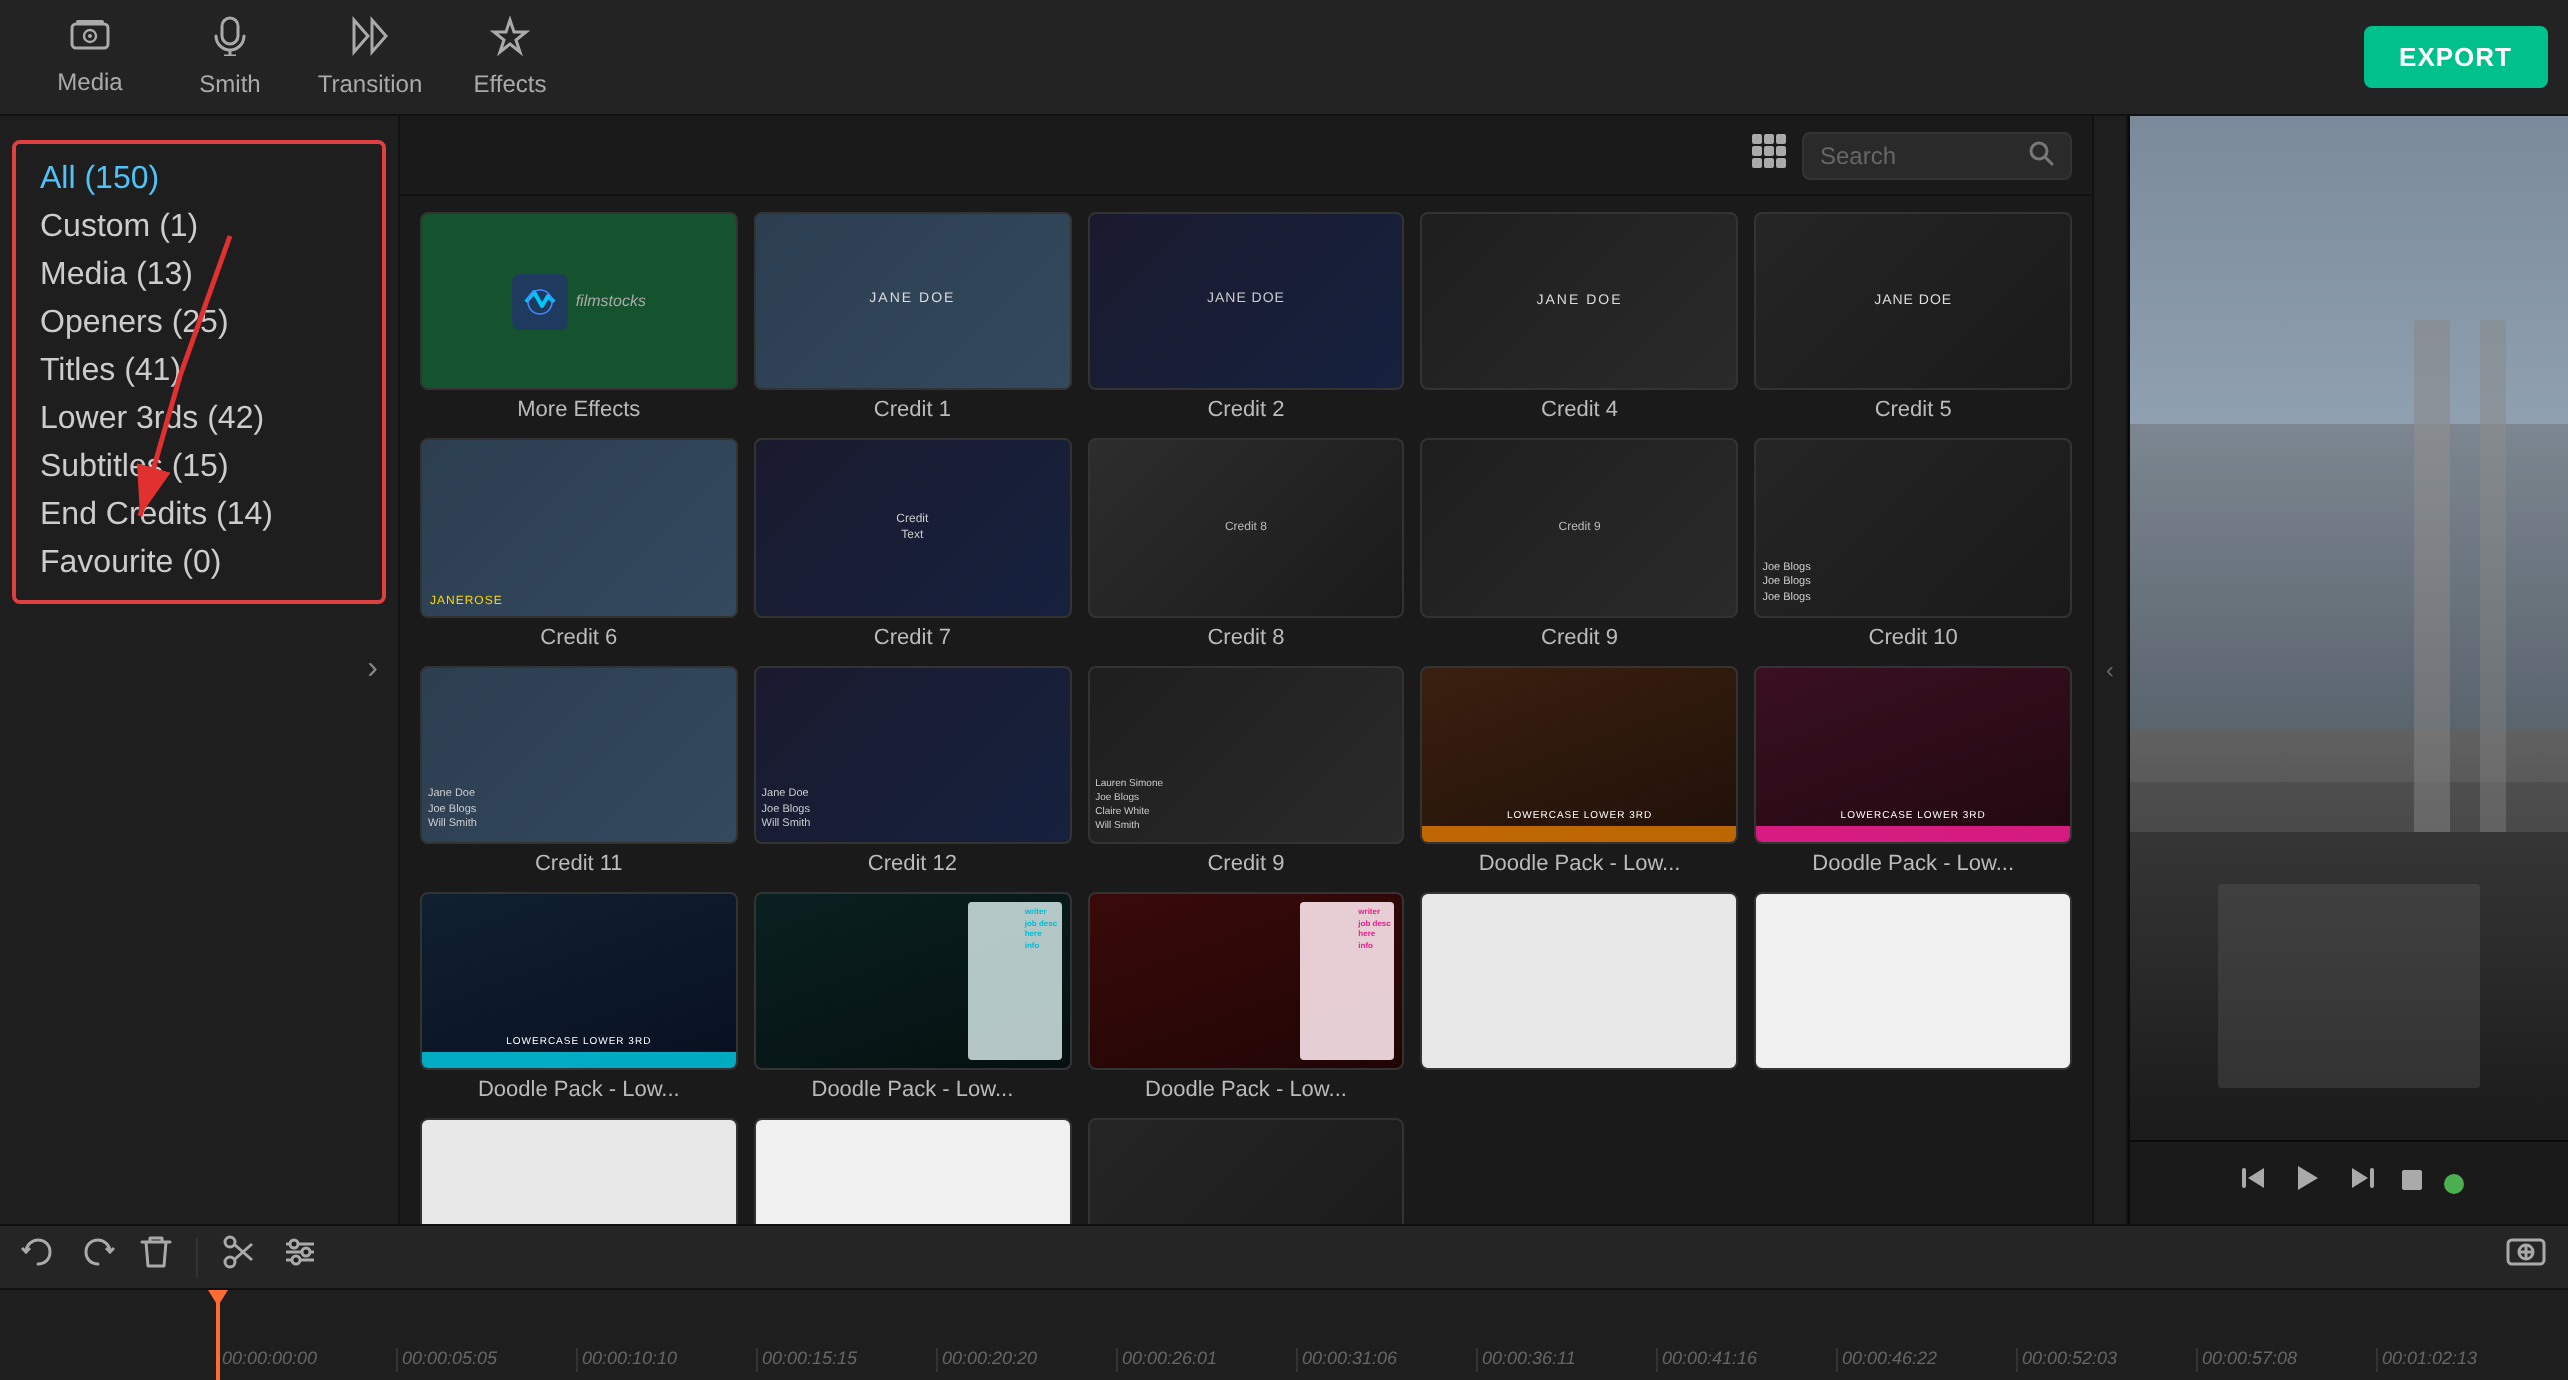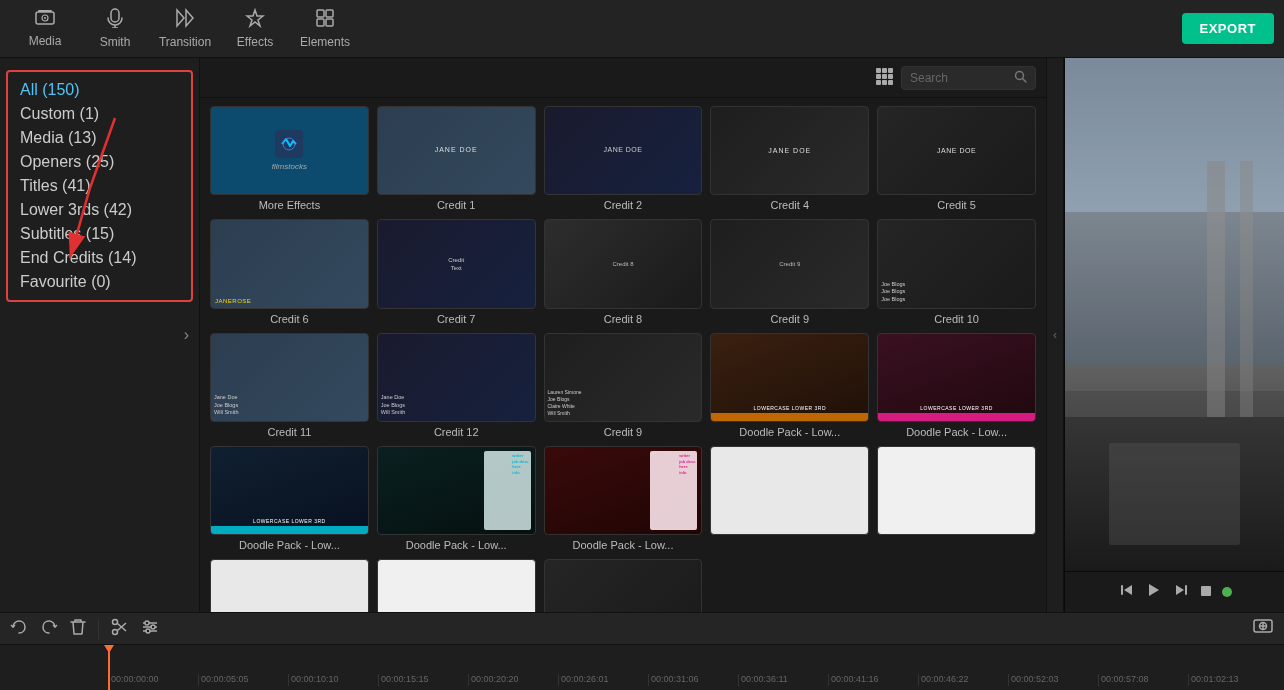--- a/index.html
+++ b/index.html
@@ -317,20 +317,21 @@
     }
     .timeline-timestamps {
       display: flex;
       align-items: flex-end;
       padding-bottom: 4px;
       padding-left: 108px;
       gap: 0;
       font-size: 9px;
       color: #666;
       height: 100%;
+      font-style: italic;
     }
     .ts-mark {
       width: 90px;
       text-align: left;
       flex-shrink: 0;
       padding-left: 2px;
       border-left: 1px solid #333;
       padding-bottom: 2px;
     }
 
@@ -377,31 +378,20 @@
     </span>
     <span>Transition</span>
   </div>
   <div class="nav-item">
     <span class="nav-icon">
       <svg width="20" height="20" viewBox="0 0 20 20" fill="none">
         <polygon points="10,2 12,8 18,8 13,12 15,18 10,14 5,18 7,12 2,8 8,8" stroke="#aaa" stroke-width="1.5" fill="none"></polygon>
       </svg>
     </span>
     <span>Effects</span>
-  </div>
-  <div class="nav-item">
-    <span class="nav-icon">
-      <svg width="20" height="20" viewBox="0 0 20 20" fill="none">
-        <rect x="2" y="2" width="7" height="7" rx="1" stroke="#aaa" stroke-width="1.5" fill="none"></rect>
-        <rect x="11" y="2" width="7" height="7" rx="1" stroke="#aaa" stroke-width="1.5" fill="none"></rect>
-        <rect x="2" y="11" width="7" height="7" rx="1" stroke="#aaa" stroke-width="1.5" fill="none"></rect>
-        <rect x="11" y="11" width="7" height="7" rx="1" stroke="#aaa" stroke-width="1.5" fill="none"></rect>
-      </svg>
-    </span>
-    <span>Elements</span>
   </div>
   <div class="nav-spacer"></div>
   <button class="export-btn">EXPORT</button>
 </div>
 
 <div class="main-area">
 
   <div class="sidebar">
     <ul class="sidebar-list">
       <li class="active">All (150)</li>
@@ -451,21 +441,21 @@
             <line x1="8.5" y1="8.5" x2="12" y2="12" stroke="#777" stroke-width="1.5" stroke-linecap="round"></line>
           </svg>
         </span>
       </div>
     </div>
 
     <div class="grid-scroll">
       <div class="tiles-grid">
 
         <div class="tile">
-          <div class="tile-thumb thumb-filmstocks" style="background:#0c4a6e; display:flex; flex-direction:column; align-items:center; justify-content:center; gap:4px;">
+          <div class="tile-thumb thumb-filmstocks" style="background:#14532d; display:flex; flex-direction:row; align-items:center; justify-content:center; gap:4px;">
 
             <svg width="28" height="28" viewBox="0 0 28 28">
               <rect width="28" height="28" rx="4" fill="#1e3a5f"></rect>
               <path d="M7 14 L11 9 L15 16 L18 11 L21 14" stroke="#00c8ff" stroke-width="2" fill="none" stroke-linejoin="round"></path>
               <circle cx="14" cy="14" r="6" stroke="#4488ff" stroke-width="0.8" fill="none"></circle>
             </svg>
             <span style="font-size:8px; color:#aaa; font-style:italic">filmstocks</span>
           </div>
           <div class="tile-label">More Effects</div>
         </div>

